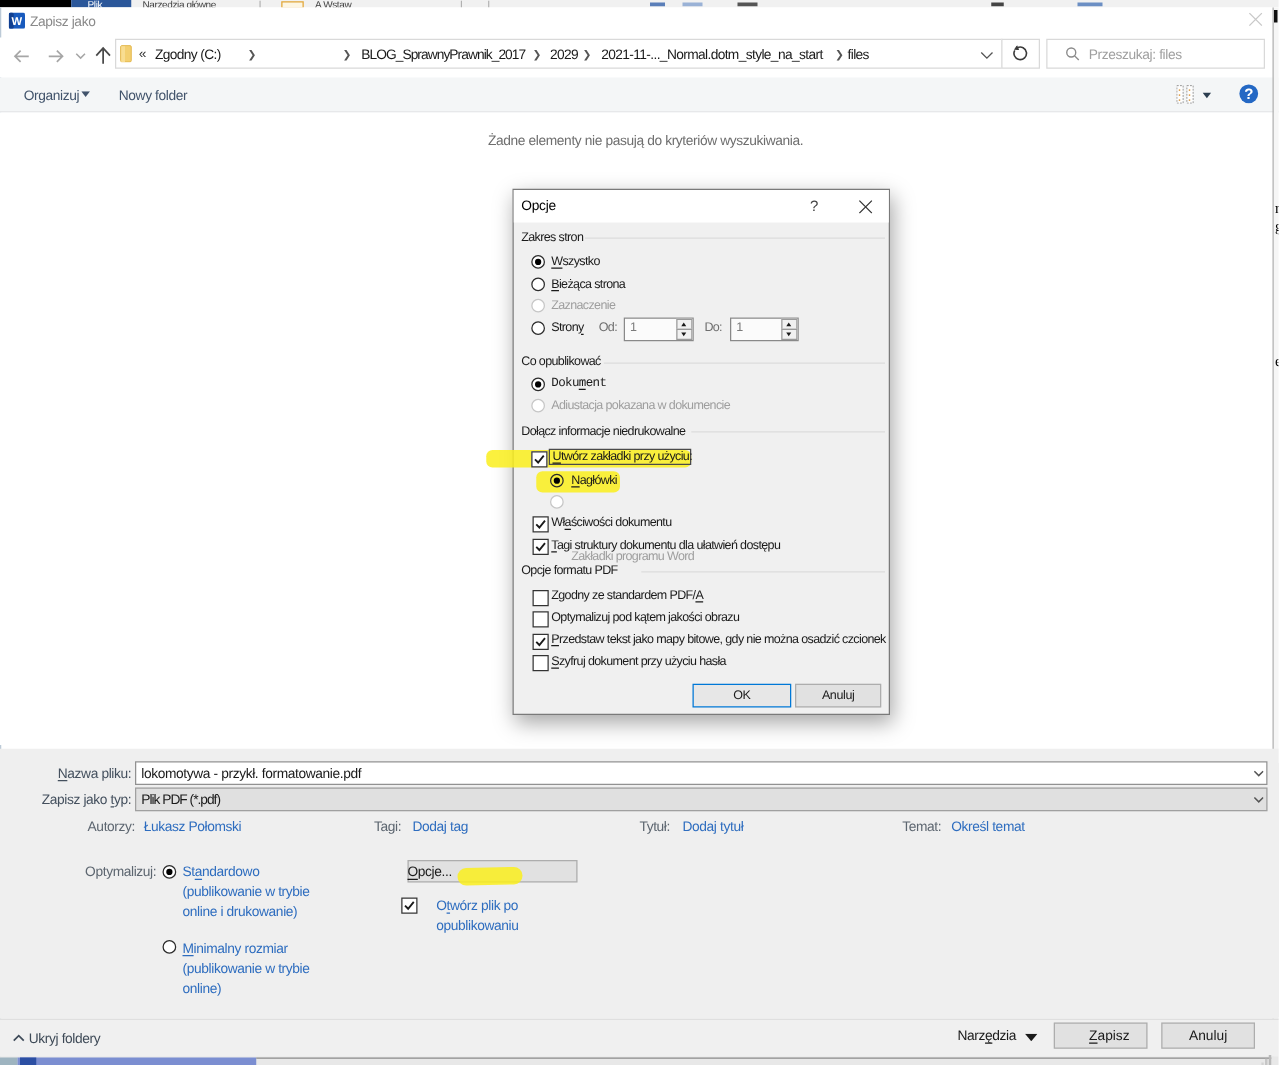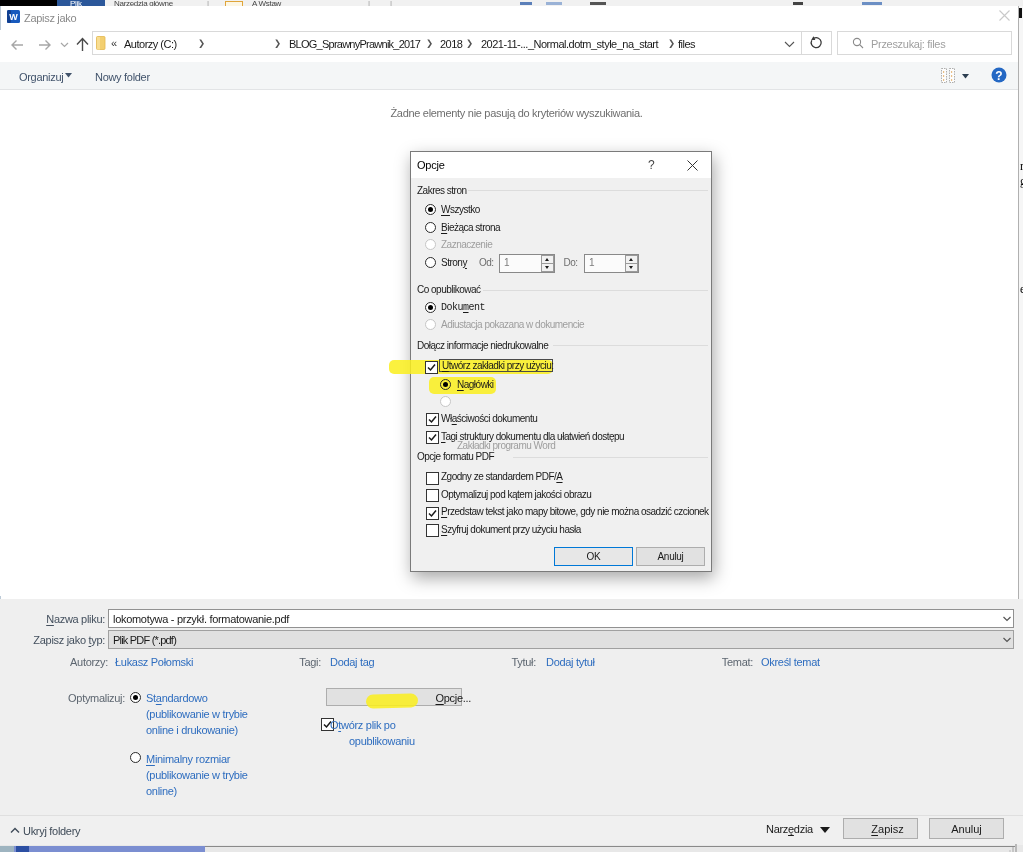--- a/index.html
+++ b/index.html
@@ -94,26 +94,26 @@
 </div>
 
 <div class="ab" style="left:92px;top:31px;width:710px;height:24px;background:#fff;border:1px solid #d9d9d9;box-sizing:border-box;"></div>
 <div class="ab" style="left:96px;top:36px;">
   <svg width="12" height="14">
     <path d="M1.5,0.5 h6.5 a1,1 0 0 1 1,1 v11 a1,1 0 0 1 -1,1 h-6.5 a1,1 0 0 1 -1,-1 v-11 a1,1 0 0 1 1,-1 z" fill="#f3cf70" stroke="#e3b84f" stroke-width="0.8"></path>
     <path d="M1,1 h3 v12.5 h-3 z" fill="#f8dd91"></path>
   </svg>
 </div>
 <div class="ab t12" style="left:111px;top:36px;color:#333;">«</div>
-<div class="ab t12 crumb" style="left:124px;top:37px;">Autorzy (C:)</div>
+<div class="ab t12 crumb" style="left:124px;top:37px;">Zgodny (C:)</div>
 <div class="ab crumbsep" style="left:198px;top:38px;">❯</div>
 <div class="ab crumbsep" style="left:274px;top:38px;">❯</div>
 <div class="ab t12" style="left:289px;top:37px;letter-spacing:-0.75px;">BLOG_SprawnyPrawnik_2017</div>
 <div class="ab crumbsep" style="left:426px;top:38px;">❯</div>
-<div class="ab t12 crumb" style="left:440px;top:37px;">2018</div>
+<div class="ab t12 crumb" style="left:440px;top:37px;">2029</div>
 <div class="ab crumbsep" style="left:466px;top:38px;">❯</div>
 <div class="ab t12 crumb" style="left:481px;top:37px;">2021-11-..._Normal.dotm_style_na_start</div>
 <div class="ab crumbsep" style="left:668px;top:38px;">❯</div>
 <div class="ab t12 crumb" style="left:678px;top:37px;">files</div>
 <div class="ab" style="left:784px;top:41px;">
   <svg width="11" height="7">
       <path d="M1,1 L5.5,5.5 L10,1" stroke="#555" stroke-width="1.1" fill="none"></path>
     </svg>
 </div>
 
@@ -212,27 +212,27 @@
 <div class="ab t12 blue" style="left:146px;top:691px;">St<u>a</u>ndardowo</div>
 <div class="ab t12 blue" style="left:146px;top:707px;">(publikowanie w trybie</div>
 <div class="ab t12 blue" style="left:146px;top:723px;">online i drukowanie)</div>
 <div class="rd" style="left:130px;top:752px;"></div>
 <div class="ab t12 blue" style="left:146px;top:752px;"><u>M</u>inimalny rozmiar</div>
 <div class="ab t12 blue" style="left:146px;top:768px;">(publikowanie w trybie</div>
 <div class="ab t12 blue" style="left:146px;top:784px;">online)</div>
 
 <div class="ab" style="left:326px;top:688px;width:136px;height:18px;background:#e1e1e1;border:1px solid #adadad;box-sizing:border-box;"></div>
 <div class="hl" style="left:366px;top:694px;width:52px;height:14px;border-radius:7px;transform:rotate(-1.5deg);"></div>
-<div class="ab t12" style="left:326px;top:691px;width:128px;text-align:right;padding-left:17px;"><u>O</u>pcje...</div>
+<div class="ab t12" style="left:326px;top:691px;width:128px;text-align:left;"><u>O</u>pcje...</div>
 <div class="cb" style="left:321px;top:718px;">
     <svg width="11" height="11">
       <path d="M2,5.5 L4.5,8 L9,2.5" stroke="#1a1a1a" stroke-width="1.5" fill="none"></path>
     </svg>
   </div>
-<div class="ab t12 blue" style="left:330px;top:718px;">O<u>t</u>wórz plik po</div>
+<div class="ab t12 blue" style="left:349px;top:718px;">O<u>t</u>wórz plik po</div>
 <div class="ab t12 blue" style="left:349px;top:734px;">opublikowaniu</div>
 
 <div class="ab" style="left:0;top:815px;width:1023px;height:30px;background:#f0f0f0;border-top:1px solid #dfdfdf;box-sizing:border-box;"></div>
 <div class="ab" style="left:10px;top:827px;">
     <svg width="10" height="7">
       <path d="M1,5.5 L5,1.5 L9,5.5" stroke="#3f4b59" stroke-width="1.4" fill="none"></path>
     </svg>
   </div>
 <div class="ab t12" style="left:23px;top:824px;color:#3e4a57;">Ukryj foldery</div>
 <div class="ab t12" style="left:766px;top:822px;color:#1a1a1a;">Narz<u>ę</u>dzia</div>

